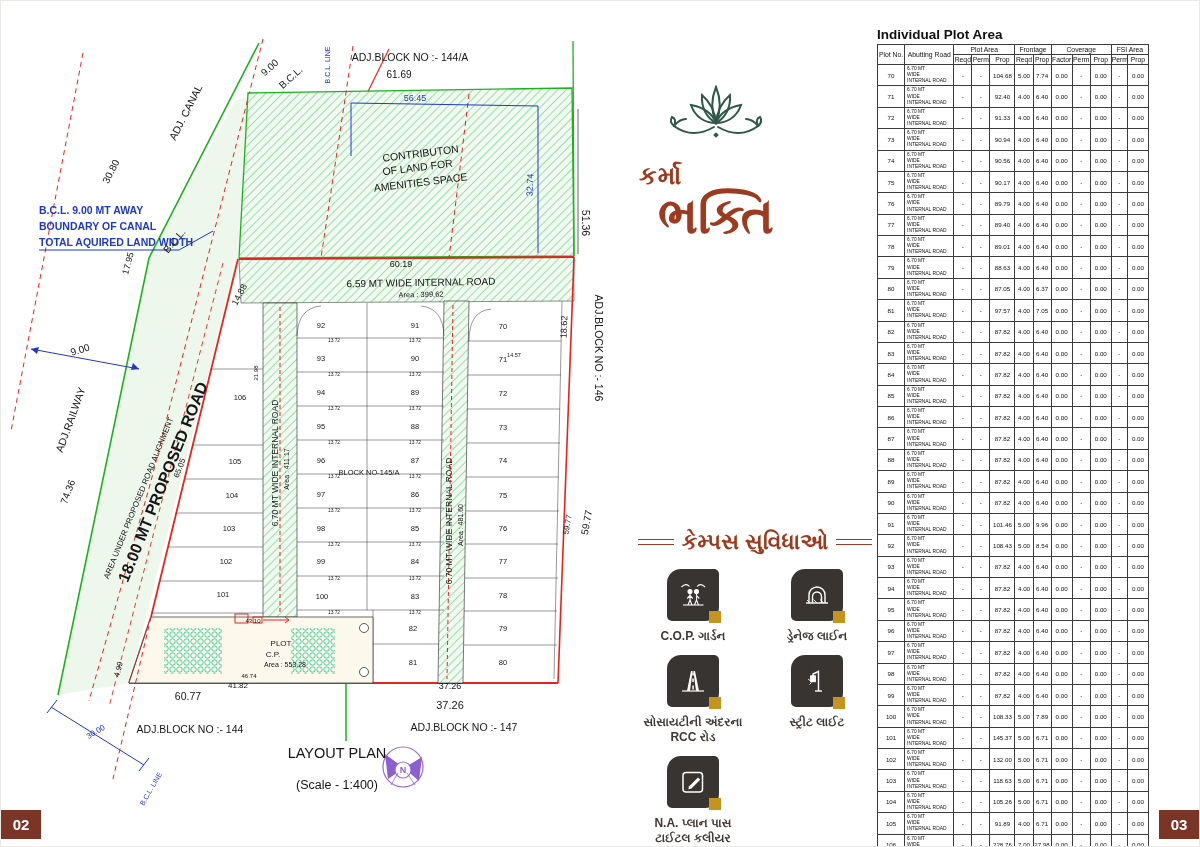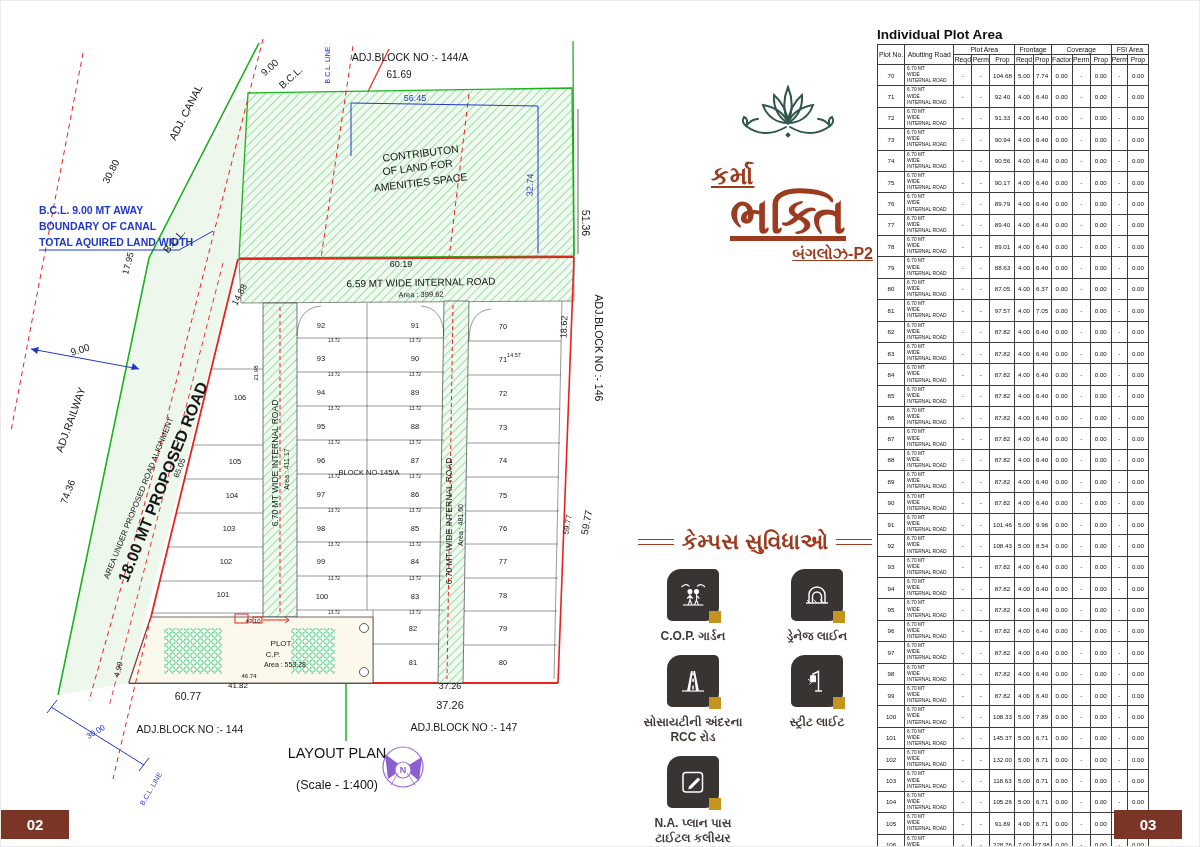--- a/index.html
+++ b/index.html
@@ -1,31 +1,31 @@
 <!DOCTYPE html>
 <html><head>
 <meta charset="utf-8">
 <style>
   html,body{margin:0;padding:0;}
   body{width:1200px;height:847px;position:relative;background:#ffffff;font-family:"Liberation Sans",sans-serif;overflow:hidden;box-sizing:border-box;border:1px solid #eceae6;}
   svg text{font-family:"Liberation Sans",sans-serif;}
 
   
-  .page-tab{position:absolute;bottom:7px;width:68px;height:29px;background:#7b3526;color:#fff;font-weight:bold;font-size:15px;display:flex;align-items:center;justify-content:center;}
+  .page-tab{position:absolute;bottom:7px;width:40px;height:29px;background:#7b3526;color:#fff;font-weight:bold;font-size:15px;display:flex;align-items:center;justify-content:center;}
   .page-tab.left{left:0;}
-  .page-tab.right{right:17px;}
+  .page-tab.right{right:0;}
 
   
   #plan{position:absolute;left:0;top:0;}
   .plan-caption{position:absolute;left:270px;top:744px;width:132px;text-align:center;color:#151515;}
   .plan-caption .t1{font-size:14.5px;font-weight:400;}
   .plan-caption .t2{font-size:12.5px;margin-top:17px;}
 
   
-  .logo{position:absolute;left:672px;top:80px;width:230px;color:#9c3b1f;text-decoration:underline;}
+  .logo{position:absolute;left:600px;top:80px;width:230px;color:#9c3b1f;}
   .logo svg{display:block;margin:0 auto;}
   .logo .l1{font-size:25px;font-weight:bold;text-align:left;padding-left:38px;letter-spacing:1px;margin-top:2px;}
   .logo .l2{font-size:50px;font-weight:bold;text-align:center;line-height:1.0;}
   .logo .l3{font-size:16px;font-weight:bold;text-align:right;padding-right:30px;margin-top:4px;}
 
   
   .amen{position:absolute;left:632px;top:528px;width:244px;}
   .amen-head{display:flex;align-items:center;gap:8px;justify-content:center;}
   .amen-head .rule{flex:1;max-width:36px;height:4px;border-top:1px solid #9c3b1f;border-bottom:1px solid #9c3b1f;}
   .amen-head .txt{font-size:22px;font-weight:bold;color:#9c3b1f;white-space:nowrap;}
@@ -289,21 +289,20 @@
       <path d="M60,42 C71,42 81,36 85,24 C73,26 64,32 60,42 Z"></path>
       <path d="M58,46 C44,54 30,54 18,45 C22,40 26,38 30,38"></path>
       <path d="M62,46 C76,54 90,54 102,45 C98,40 94,38 90,38"></path>
       <path d="M18,45 Q13,41 16,36 Q21,38 18,45 Z"></path>
       <path d="M102,45 Q107,41 104,36 Q99,38 102,45 Z"></path>
     </g>
     <rect x="58" y="52" width="4" height="4" transform="rotate(45 60 54)" fill="#30584a"></rect>
   </svg>
   <div class="l1">કર્મા</div>
   <div class="l2">ભક્તિ</div>
-  <div class="l3">બંગલોઝ-P2</div>
 </div>
 
 <div class="amen">
   <div class="amen-head">
     <span class="rule"></span>
     <span class="txt">કેમ્પસ સુવિધાઓ</span>
     <span class="rule"></span>
   </div>
   <div class="amen-grid" id="amen-grid">
       <div class="amen-item">

